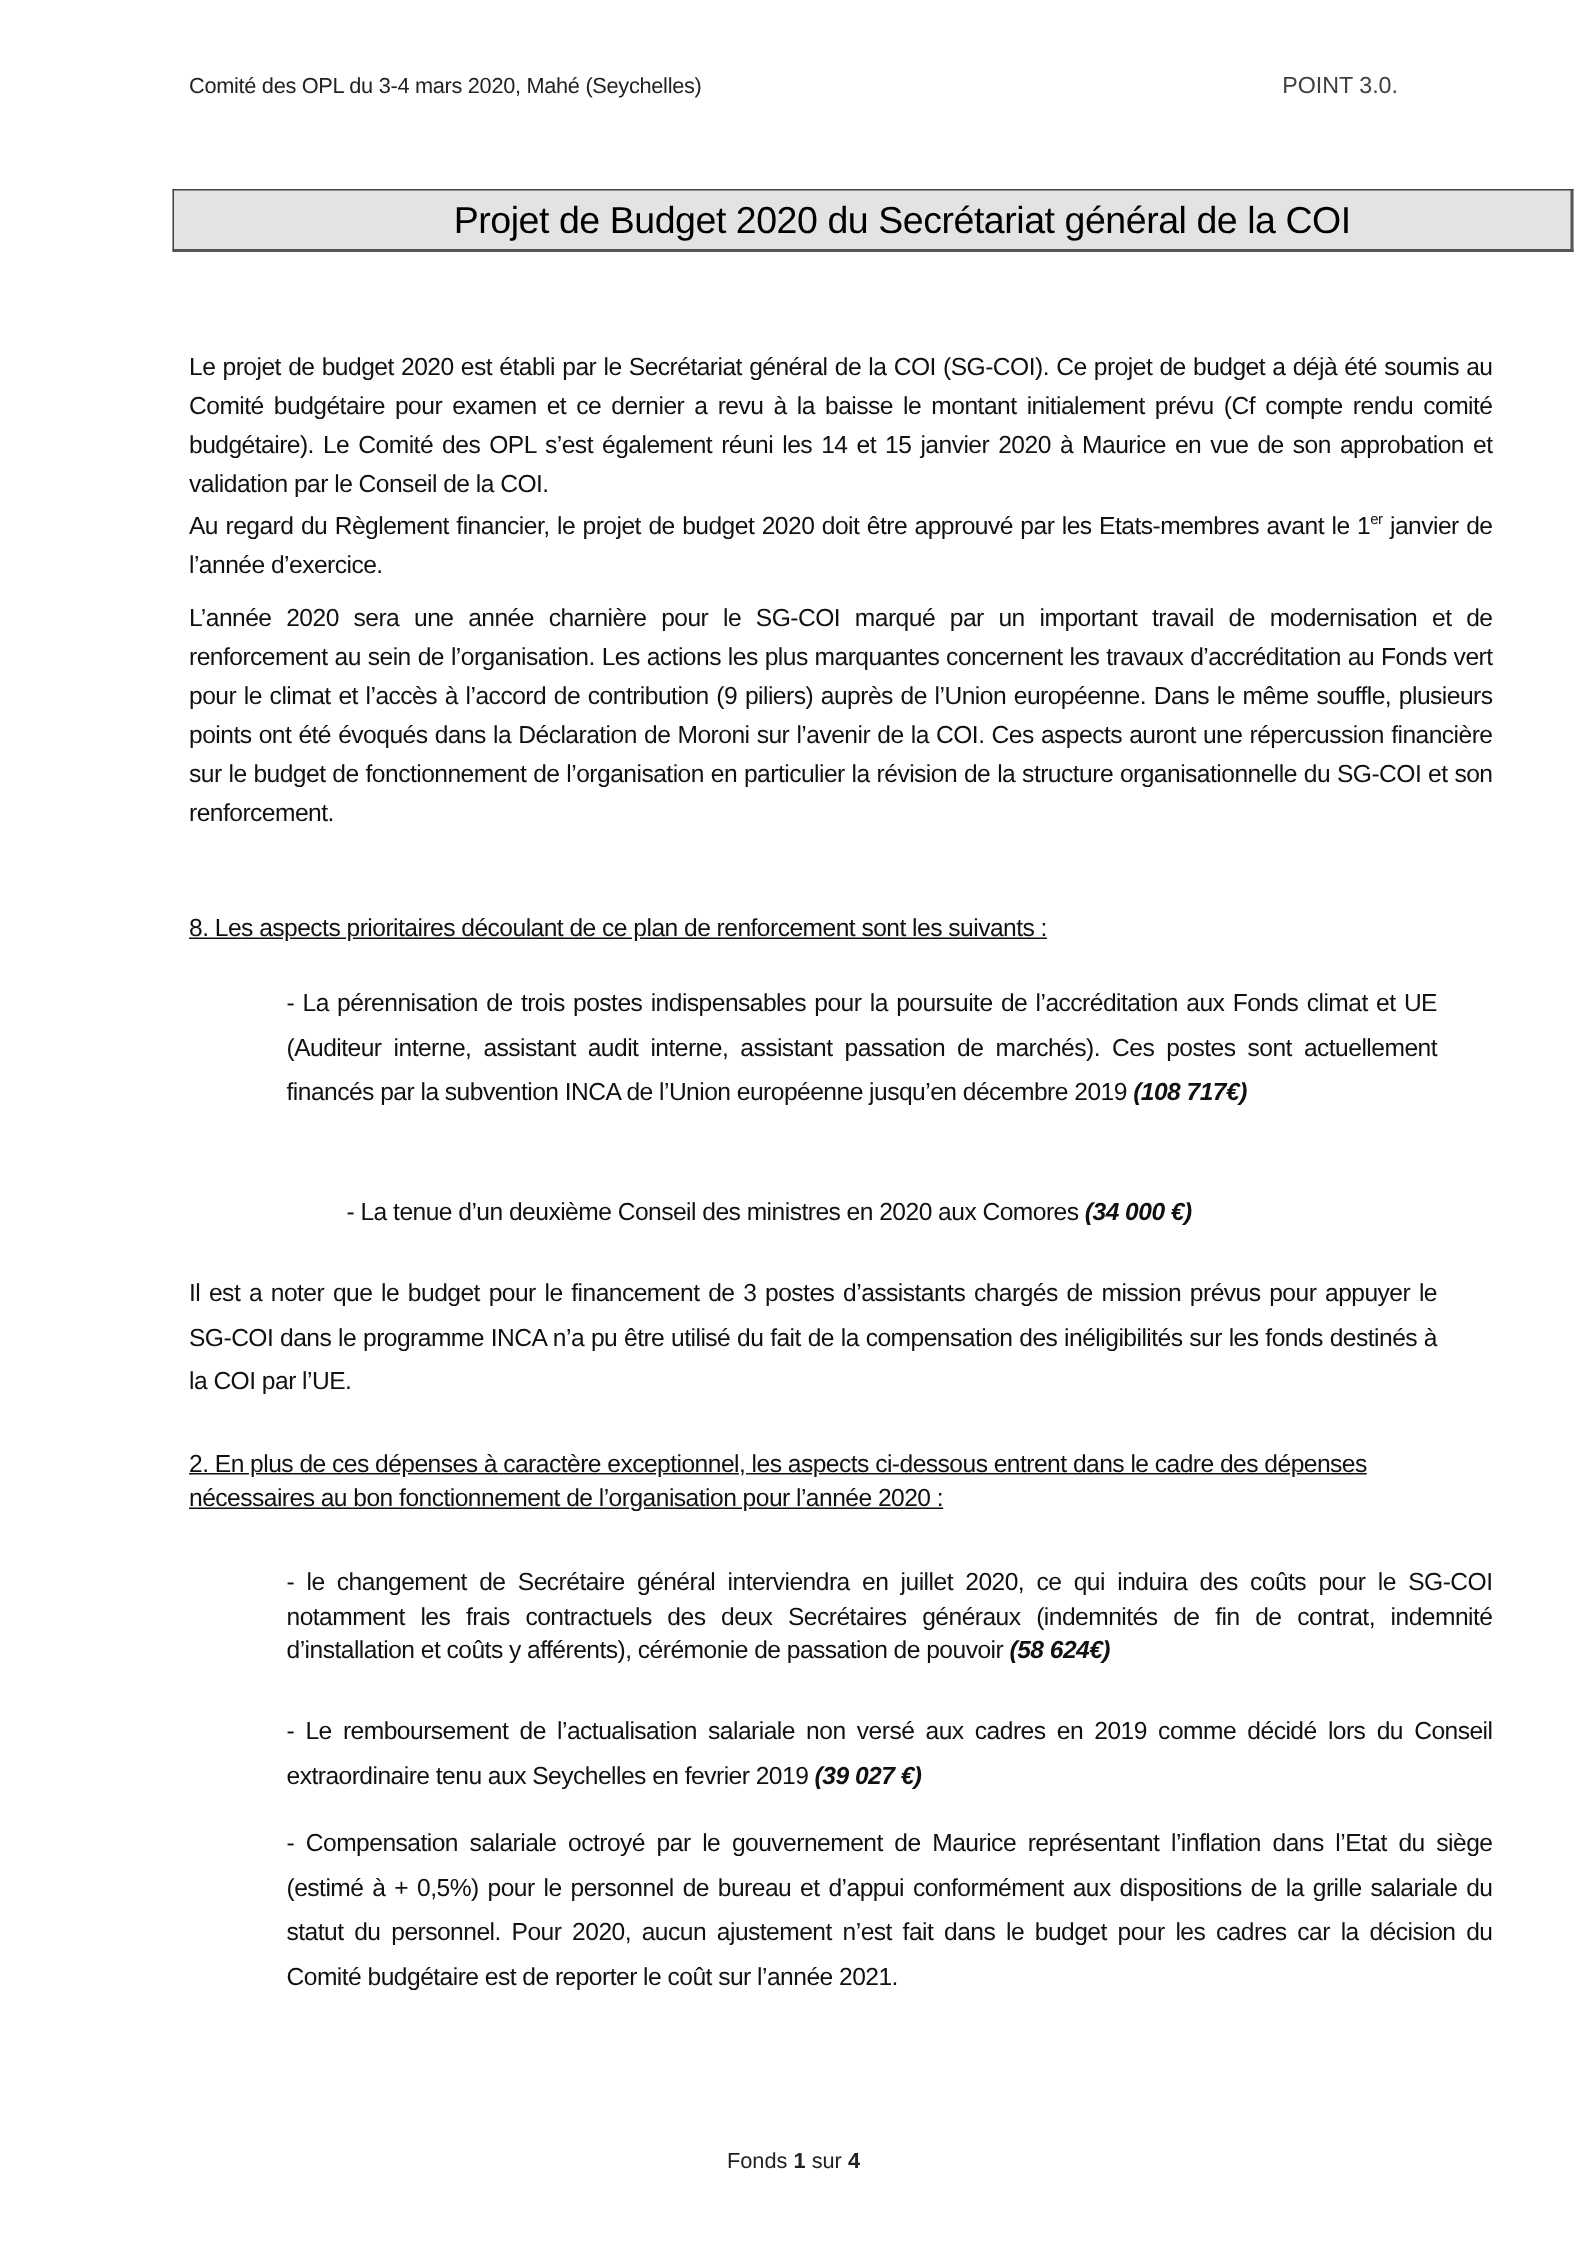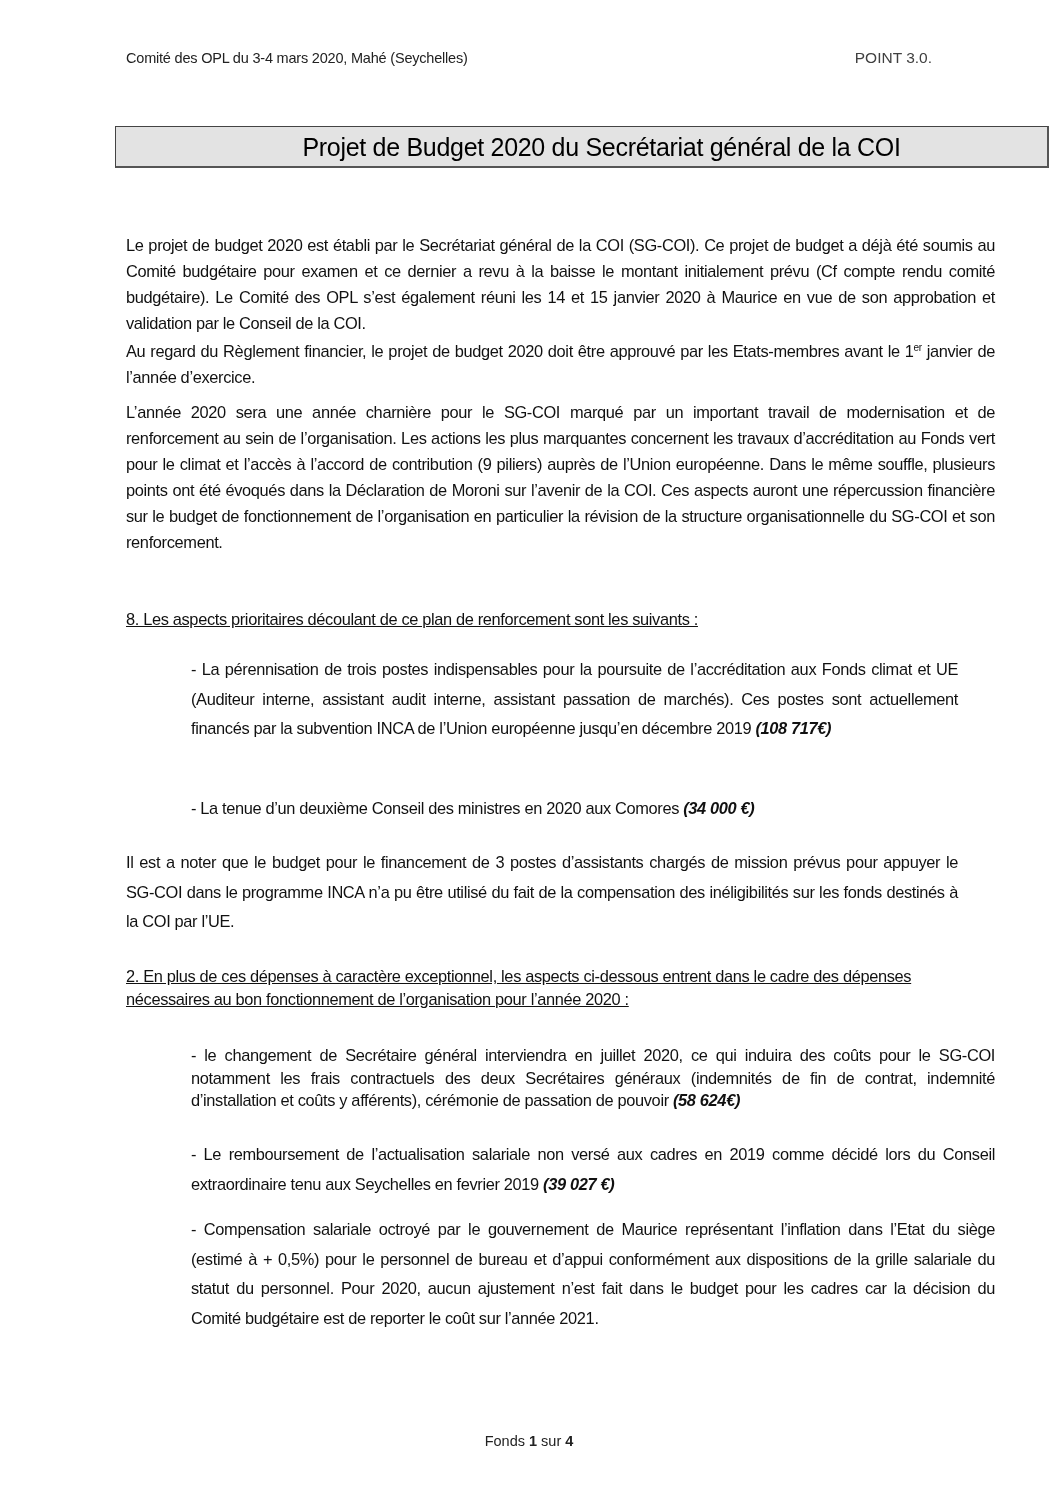--- a/index.html
+++ b/index.html
@@ -45,21 +45,21 @@
   <div class="body" style="top:399px;">
     <p class="para">L’année 2020 sera une année charnière pour le SG-COI marqué par un important travail de modernisation et de renforcement au sein de l’organisation. Les actions les plus marquantes concernent les travaux d’accréditation au Fonds vert pour le climat et l’accès à l’accord de contribution (9 piliers) auprès de l’Union européenne. Dans le même souffle, plusieurs points ont été évoqués dans la Déclaration de Moroni sur l’avenir de la COI. Ces aspects auront une répercussion financière sur le budget de fonctionnement de l’organisation en particulier la révision de la structure organisationnelle du SG-COI et son renforcement.</p>
   </div>
 
   <div class="section-h" style="top:608px;">8. Les aspects prioritaires découlant de ce plan de renforcement sont les suivants :</div>
 
   <div class="item" style="top:655px; line-height:29.5px;">
     <span>- La pérennisation de trois postes indispensables pour la poursuite de l’accréditation aux Fonds climat et UE (Auditeur interne, assistant audit interne, assistant passation de marchés). Ces postes sont actuellement financés par la subvention INCA de l’Union européenne jusqu’en  décembre 2019 </span><span class="amt">(108 717€)</span>
   </div>
 
-  <div class="item" style="top:795px; line-height:26px;">
+  <div class="item" style="top:795px; line-height:26px;margin-left:40px;">
     <span>- La tenue d’un deuxième Conseil des ministres en 2020 aux Comores </span><span class="amt">(34 000 €)</span>
   </div>
 
   <div class="body" style="top:848px; width:832px;">
     <p class="para" style="line-height:29.5px;">Il est a noter que le budget pour le financement de 3 postes d’assistants chargés de mission prévus pour appuyer le SG-COI dans le programme INCA n’a pu être utilisé du fait de la compensation des inéligibilités sur les fonds destinés à la COI par l’UE.</p>
   </div>
 
   <div class="section-h" style="top:965px;">2. En plus de ces dépenses à caractère exceptionnel, les aspects ci-dessous entrent dans le cadre des dépenses nécessaires au bon fonctionnement de l’organisation pour l’année 2020 :</div>
 
   <div class="item wide" style="top:1044px; line-height:22.5px;">

